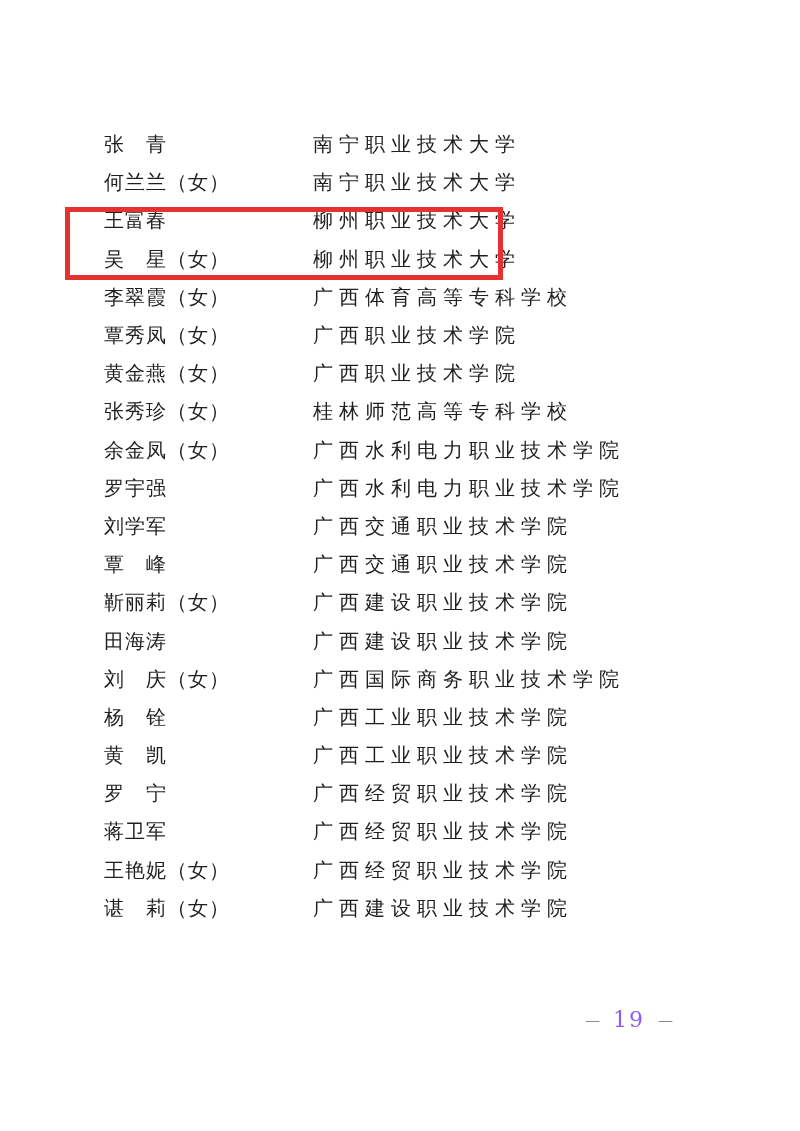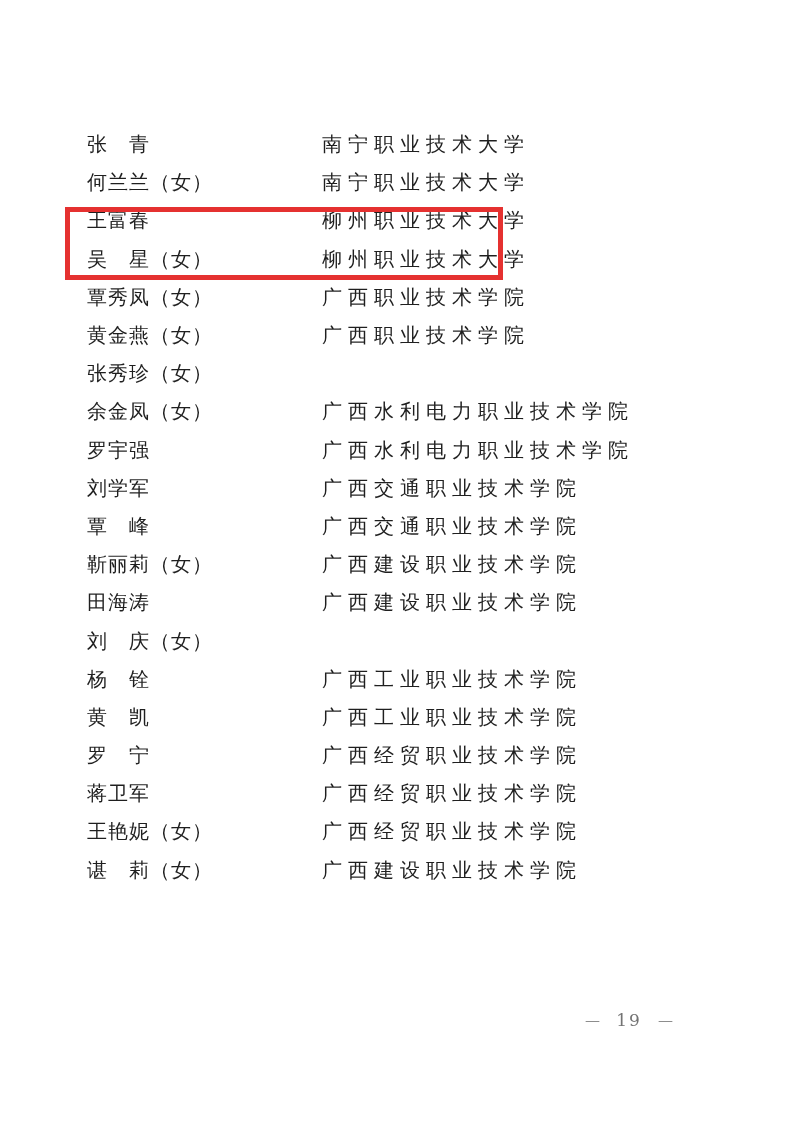--- a/index.html
+++ b/index.html
@@ -29,25 +29,25 @@
   .row .cell {
     position: absolute;
     top: 50%;
     transform: translateY(-50%);
     white-space: nowrap;
     font-size: 20px;
     font-weight: 400;
     color: #1f1f1f;
   }
   .row .name {
-    left: 87px;
+    left: 104px;
     letter-spacing: 1px;
   }
   .row .inst {
-    left: 322px;
+    left: 313px;
     letter-spacing: 6px;
   }
   .highlight-box {
     position: absolute;
     left: 65px;
     top: 207px;
     width: 438px;
     height: 73px;
     border: 5px solid #e53130;
     box-sizing: border-box;
@@ -62,22 +62,22 @@
     display: flex;
     justify-content: space-between;
     align-items: center;
   }
   .footer .dash {
     color: #8a8a8a;
     font-size: 15px;
     line-height: 1;
   }
   .footer .num {
-    color: #737373;
-    font-size: 17px;
+    color: #8b5cf6;
+    font-size: 22px;
     letter-spacing: 2px;
     line-height: 1;
   }
 </style>
 </head>
 <body>
 
 <div class="page">
 
   <div class="rows">
@@ -94,34 +94,39 @@
   <div class="row">
     <span class="cell name">王富春</span>
     <span class="cell inst">柳州职业技术大学</span>
   </div>
 
   <div class="row">
     <span class="cell name">吴　星（女）</span>
     <span class="cell inst">柳州职业技术大学</span>
   </div>
 
+  <div class="row">
+    <span class="cell name">李翠霞（女）</span>
+    <span class="cell inst">广西体育高等专科学校</span>
+  </div>
 
   <div class="row">
     <span class="cell name">覃秀凤（女）</span>
     <span class="cell inst">广西职业技术学院</span>
   </div>
 
   <div class="row">
     <span class="cell name">黄金燕（女）</span>
     <span class="cell inst">广西职业技术学院</span>
   </div>
 
 
   <div class="row">
     <span class="cell name">张秀珍（女）</span>
+    <span class="cell inst">桂林师范高等专科学校</span>
   </div>
 
   <div class="row">
     <span class="cell name">余金凤（女）</span>
     <span class="cell inst">广西水利电力职业技术学院</span>
   </div>
 
   <div class="row">
     <span class="cell name">罗宇强</span>
     <span class="cell inst">广西水利电力职业技术学院</span>
@@ -143,20 +148,21 @@
   </div>
 
   <div class="row">
     <span class="cell name">田海涛</span>
     <span class="cell inst">广西建设职业技术学院</span>
   </div>
 
 
   <div class="row">
     <span class="cell name">刘　庆（女）</span>
+    <span class="cell inst">广西国际商务职业技术学院</span>
   </div>
 
   <div class="row">
     <span class="cell name">杨　铨</span>
     <span class="cell inst">广西工业职业技术学院</span>
   </div>
 
   <div class="row">
     <span class="cell name">黄　凯</span>
     <span class="cell inst">广西工业职业技术学院</span>

